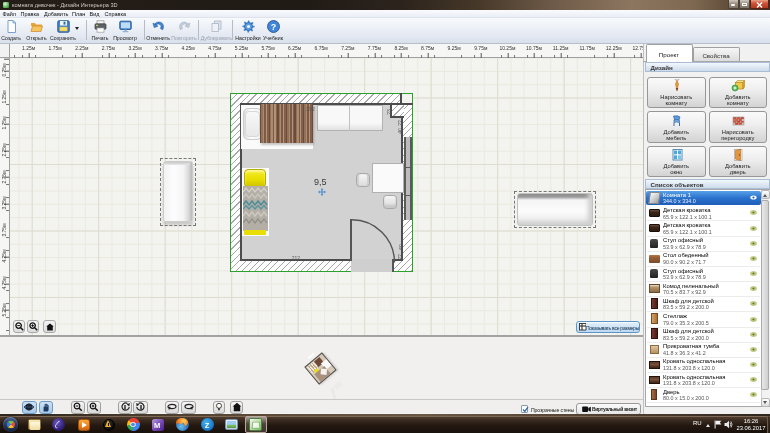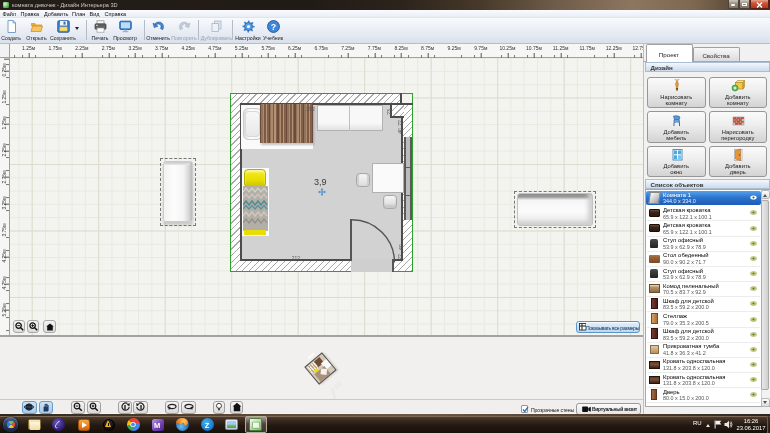--- a/index.html
+++ b/index.html
@@ -176,21 +176,21 @@
 <div class="abs" style="left:371.5px;top:162.5px;width:32px;height:30.5px;background:#fafafa;border:1px solid #b0b0b0;"></div>
 <div class="abs" style="left:355.5px;top:172.5px;width:14.5px;height:14.5px;background:linear-gradient(180deg,#f6f6f6,#dcdcdc);border:1px solid #a8a8a8;border-radius:3.5px;box-shadow:inset -2px 0 1px #cfcfcf,inset 2px 0 1px #cfcfcf;"></div>
 <div class="abs" style="left:382.5px;top:194.5px;width:14.5px;height:14px;background:linear-gradient(180deg,#f6f6f6,#d8d8d8);border:1px solid #a8a8a8;border-radius:3.5px;box-shadow:inset 0 -3px 2px #c8c8c8;"></div>
 <div class="lbl" style="left:310.5px;top:105.5px;width:80px;margin-left:-40px;text-align:center;font-size:5px;color:#555;">292</div>
 <div class="lbl" style="left:295.8px;top:254.8px;width:80px;margin-left:-40px;text-align:center;font-size:5px;color:#555;">212</div>
 <div class="lbl" style="left:385.5px;top:108.5px;font-size:5px;color:#555;transform:rotate(-90deg);transform-origin:center;">23</div>
 <div class="lbl" style="left:397.3px;top:120px;font-size:5px;color:#555;transform:rotate(-90deg);transform-origin:center;">22</div>
 <div class="lbl" style="left:397.3px;top:128px;font-size:5px;color:#555;transform:rotate(-90deg);transform-origin:center;">40</div>
 <div class="lbl" style="left:398.3px;top:243.5px;font-size:5px;color:#555;transform:rotate(-90deg);transform-origin:center;">60</div>
 <div class="lbl" style="left:397.3px;top:254px;font-size:5px;color:#555;transform:rotate(-90deg);transform-origin:center;">22</div>
-<div class="lbl" style="left:314px;top:176.5px;font-size:9px;color:#3a3a3a;">3,9</div>
+<div class="lbl" style="left:314px;top:176.5px;font-size:9px;color:#3a3a3a;">9,5</div>
 <svg class="abs" style="left:317.5px;top:187.5px;" width="8" height="8" viewBox="0 0 8 8">
 <path d="M4,0 L5.4,1.8 H4.6 V3.4 H6.2 V2.6 L8,4 L6.2,5.4 V4.6 H4.6 V6.2 H5.4 L4,8 L2.6,6.2 H3.4 V4.6 H1.8 V5.4 L0,4 L1.8,2.6 V3.4 H3.4 V1.8 H2.6 Z" fill="#4a8ed2"></path>
   </svg>
 <div class="abs" style="left:159.5px;top:157.5px;width:36.5px;height:68px;border:1px dashed #777;"></div>
 <div class="abs" style="left:162.5px;top:160.5px;width:30px;height:61px;background:linear-gradient(90deg,#f2f2f2,#fdfdfd 35%,#f4f4f4 70%,#d8d8d8 88%,#b8b8b8);border:1px solid #cccccc;border-radius:2.5px;box-shadow:0 3px 3px rgba(120,120,120,0.35);"></div>
 <div class="abs" style="left:164px;top:162px;width:26px;height:3px;background:linear-gradient(180deg,#c8c8c8,#e8e8e8);border-radius:2px;"></div>
 <div class="abs" style="left:514px;top:190.5px;width:81.5px;height:37.5px;border:1px dashed #777;"></div>
 <div class="abs" style="left:517px;top:193px;width:75.5px;height:32.5px;background:linear-gradient(180deg,#8a8a8a 0,#9c9c9c 3px,#f4f4f4 6px,#fcfcfc 55%,#efefef 80%,#dcdcdc);border:1px solid #c2c2c2;border-radius:3px;box-shadow:inset -4px -3px 4px #cfcfcf;"></div>
 <div class="abs" style="left:12.6px;top:320px;width:12px;height:12.5px;background:linear-gradient(#f4f4f4,#dcdcdc);border:1px solid #a8a8a8;border-radius:3px;"></div>
 <div class="abs" style="left:26.5px;top:320px;width:12px;height:12.5px;background:linear-gradient(#f4f4f4,#dcdcdc);border:1px solid #a8a8a8;border-radius:3px;"></div>

